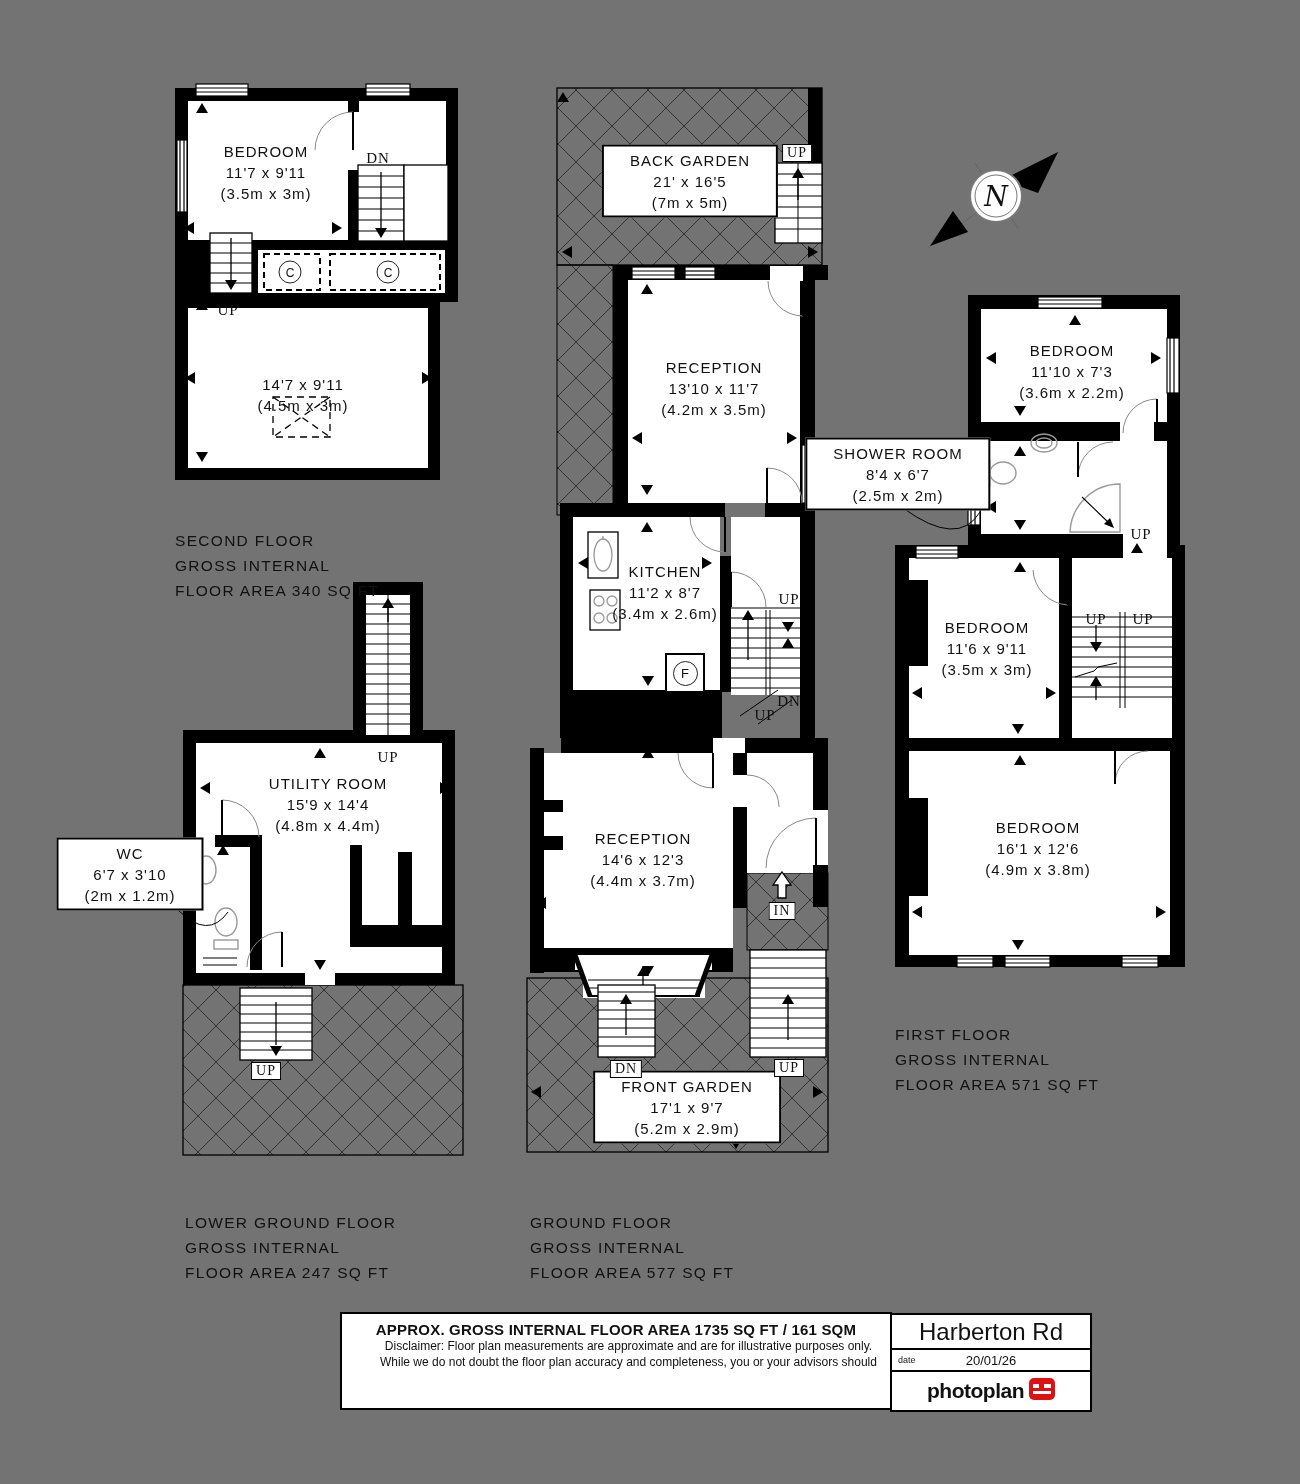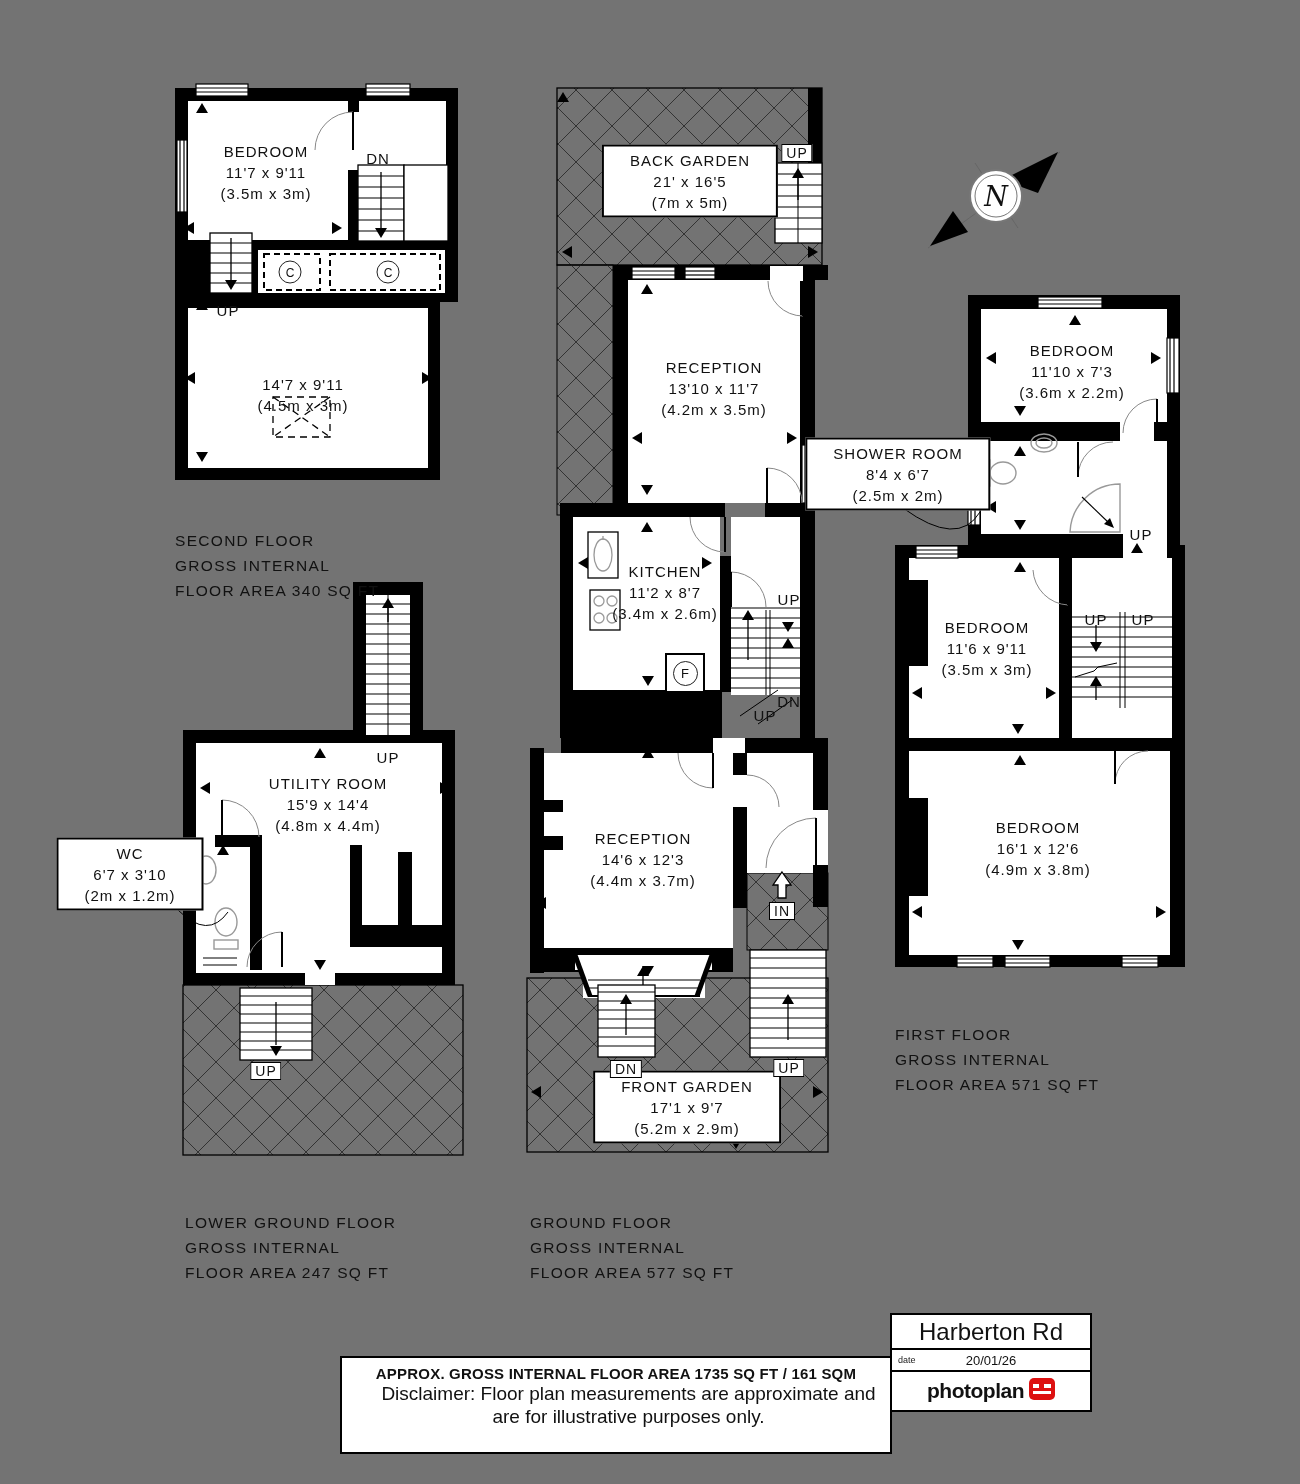--- a/index.html
+++ b/index.html
@@ -4,35 +4,35 @@
 <style>
   html,body{margin:0;padding:0;background:#fff;}
   #canvas{position:relative;width:1300px;height:1484px;background:#737373;overflow:hidden;
           font-family:"Liberation Sans", sans-serif;color:#111;}
   #plan-svg{position:absolute;left:0;top:0;}
   .room-label{position:absolute;transform:translate(-50%,-50%);text-align:center;
               font-size:15px;letter-spacing:1px;line-height:21px;white-space:nowrap;z-index:5;}
   .room-label.boxed{background:#fff;border:2px solid #000;padding:3px 26px;}
   .rl-name,.rl-dim{pointer-events:none;}
   .floor-title{position:absolute;font-size:15.5px;letter-spacing:1.3px;line-height:25px;z-index:5;}
-  .marker{position:absolute;transform:translate(-50%,-50%);font-size:15px;letter-spacing:1px;z-index:6;}
+  .marker{position:absolute;transform:translate(-50%,-50%);font-size:15px;letter-spacing:1px;z-index:6;font-family:Liberation Serif, serif;}
   .marker.boxed{border:1.5px solid #000;background:#fff;padding:0 4px;font-size:14px;}
   .circle-marker{position:absolute;transform:translate(-50%,-50%);width:21px;height:21px;
                  border:1.5px solid #222;border-radius:50%;display:flex;align-items:center;
                  justify-content:center;font-size:12px;z-index:6;background:transparent;}
   .fbox{position:absolute;transform:translate(-50%,-50%);width:36px;height:36px;border:2px solid #000;
         background:#fff;display:flex;align-items:center;justify-content:center;z-index:6;}
   .fbox-circle{width:23px;height:23px;border:1.5px solid #222;border-radius:50%;display:flex;
                align-items:center;justify-content:center;font-size:13px;}
   .compass-n{position:absolute;transform:translate(-50%,-50%);font-family:"DejaVu Serif",serif;
              font-style:italic;font-size:27px;z-index:7;}
   .disclaimer-box{position:absolute;left:340px;top:1312px;width:548px;height:94px;border:2px solid #000;
-                  text-align:center;z-index:5;background:#fff;margin-top:44px;}
+                  text-align:center;z-index:5;background:#fff;}
   .disc-title{font-weight:bold;font-size:15px;margin-top:7px;letter-spacing:.2px;}
-  .disc-line{font-size:19px;line-height:23px;padding-left:25px;}
+  .disc-line{font-size:12px;line-height:16px;padding-left:25px;}
   .title-block{position:absolute;left:890px;top:1313px;width:198px;height:95px;border:2px solid #000;
                z-index:5;background:#fff;}
   .tb-row1{height:33px;border-bottom:2px solid #000;display:flex;align-items:center;justify-content:center;
            font-size:24px;}
   .tb-row2{height:20px;border-bottom:2px solid #000;position:relative;display:flex;align-items:center;}
   .tb-date-label{font-size:9px;margin-left:6px;color:#222;}
   .tb-date-value{position:absolute;left:0;right:0;text-align:center;font-size:13px;}
   .tb-row3{height:38px;display:flex;align-items:center;justify-content:center;gap:5px;border-radius:16px;}
   .brand-text{font-weight:bold;font-size:21px;letter-spacing:-.5px;}
 </style>
@@ -530,20 +530,21 @@
 <div class="circle-marker" style="left:388px;top:272px">C</div>
 <div class="fbox" style="left:685px;top:673px">
   <div class="fbox-circle">F</div>
 </div>
 
 <div class="compass-n" style="left:996px;top:196px">N</div>
 
 <div class="disclaimer-box">
   <div class="disc-title">APPROX. GROSS INTERNAL FLOOR AREA 1735 SQ FT / 161 SQM</div>
   <div class="disc-line">Disclaimer: Floor plan measurements are approximate and are for illustrative purposes only.</div>
+  <div class="disc-line">While we do not doubt the floor plan accuracy and completeness, you or your advisors should</div>
 </div>
 
 <div class="title-block">
   <div class="tb-row1">Harberton Rd</div>
   <div class="tb-row2">
     <span class="tb-date-label">date</span>
     <span class="tb-date-value">20/01/26</span>
   </div>
   <div class="tb-row3">
     <span class="brand-text">photoplan</span>

